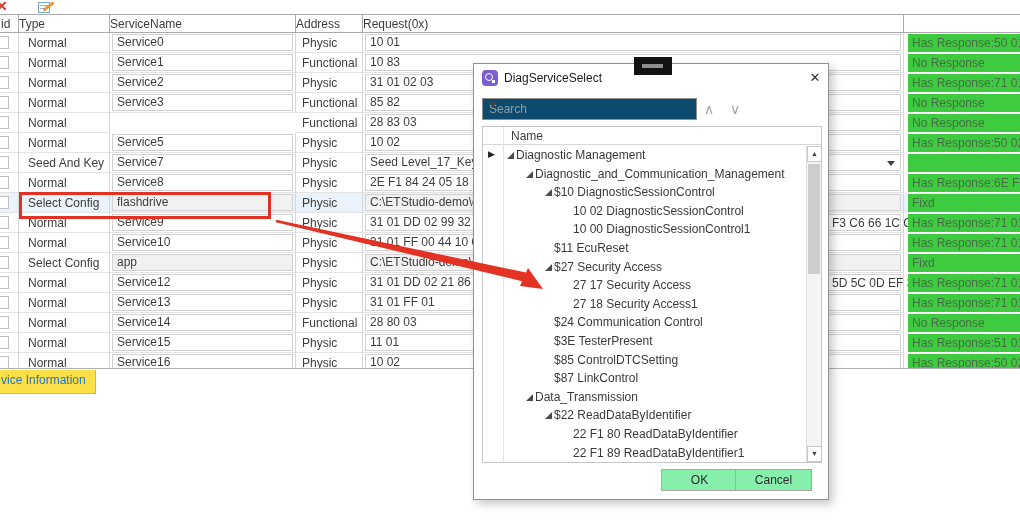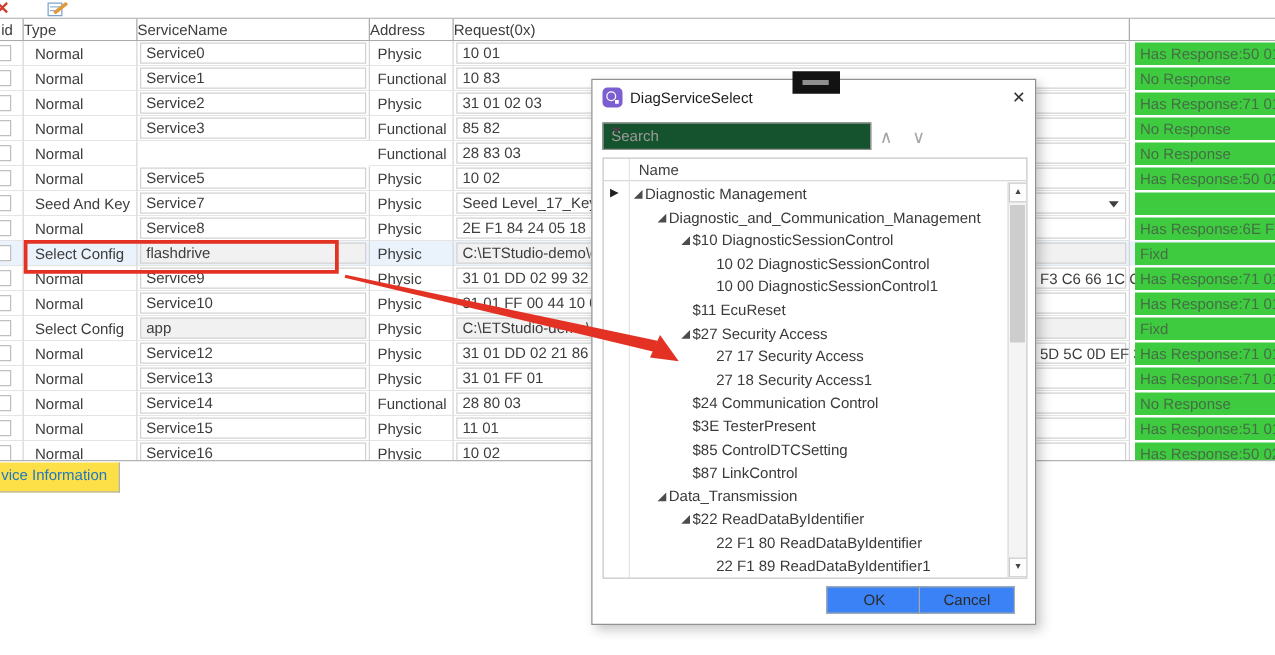--- a/index.html
+++ b/index.html
@@ -39,21 +39,21 @@
   #tab span{position:absolute;left:1px;top:3px;color:#1f76c4;white-space:nowrap}
 
   
   #dlg{position:absolute;left:473px;top:63px;width:356px;height:437px;background:#fff;border:1px solid #919191;
        box-shadow:4px 4px 9px rgba(0,0,0,.22);z-index:10}
   .dicon{position:absolute;left:8px;top:6px;width:16px;height:16px;border-radius:4px;background:#7b5fd0}
   .dicon i{position:absolute;left:3px;top:3px;width:8px;height:8px;border:1.5px solid #fff;border-radius:50%}
   .dicon b{position:absolute;right:3px;bottom:3px;width:3px;height:3px;background:#fff}
   .dtitle{position:absolute;left:30px;top:7px;color:#1c1c1c}
   .dclose{position:absolute;left:332px;top:5px;width:18px;height:18px;text-align:center;line-height:18px;font-size:13px;color:#333}
-  .srch{position:absolute;left:8px;top:34px;width:215px;height:22px;border:1px solid #8f8f8f;background:#14532d}
+  .srch{position:absolute;left:8px;top:34px;width:215px;height:22px;border:1px solid #8f8f8f;background:#0c4a6e}
   .srch span{position:absolute;left:6px;top:3px;color:#9b9b9b}
   .sarr{position:absolute;right:7px;top:9px;width:0;height:0;border-left:4px solid transparent;border-right:4px solid transparent;border-top:5px solid #424242}
   .chev{position:absolute;width:18px;text-align:center;top:36px;color:#a5a5a5;font-size:14px;line-height:18px}
   #chup{left:226px}#chdn{left:252px}
 
   .tpanel{position:absolute;left:8px;top:62px;width:340px;height:337px;border:1px solid #c6c6c6;overflow:hidden}
   .thead{position:absolute;left:0;top:0;right:0;height:18px;line-height:18px;border-bottom:1px solid #d8d8d8;background:#fff}
   .thead span{position:absolute;left:28px;top:0}
   .gutline{position:absolute;left:20px;top:0;bottom:0;width:1px;background:#e4e4e4}
   .rowptr{position:absolute;left:5px;top:22px;font-size:9px;color:#222}
@@ -62,21 +62,21 @@
   .exp{position:absolute;top:6px;width:0;height:0;border-left:7px solid transparent;border-bottom:7px solid #4c4c4c}
   .e0{left:24px}.e1{left:43px}.e2{left:62px}
   .t0{padding-left:33px}.t1{padding-left:52px}.t2{padding-left:71px}.t2t{padding-left:71px}.t3{padding-left:90px}
   .trow>span.tlbl{display:inline-block}
 
   .vsb{position:absolute;right:0;top:19px;width:15px;bottom:0;background:#f4f4f4;border-left:1px solid #dcdcdc}
   .sbtn{position:absolute;left:0;width:15px;height:16px;background:#fdfdfd;border:1px solid #c9c9c9;text-align:center;font-size:7px;line-height:14px;color:#444}
   .sbup{top:0}.sbdn{bottom:0}
   .sthumb{position:absolute;left:1px;top:18px;width:12px;height:110px;background:#cdcdcd}
 
-  .btn{position:absolute;top:405px;width:77px;height:22px;background:#3b82f6;border:1px solid #a9a9a9;text-align:center;line-height:20px;color:#2b2b2b}
+  .btn{position:absolute;top:405px;width:77px;height:22px;background:#86efac;border:1px solid #a9a9a9;text-align:center;line-height:20px;color:#2b2b2b}
   #okbtn{left:187px}#cancelbtn{left:261px}
 
   
   #notch{position:absolute;left:634px;top:57px;width:38px;height:18px;background:#121212;z-index:12}
   #notch i{position:absolute;left:8px;top:7px;width:21px;height:4px;background:#8f8f8f}
 
   
   #annrect{position:absolute;left:19px;top:192px;width:252px;height:27px;border:3px solid #e33224;z-index:20}
   #annsvg{position:absolute;left:0;top:0;width:1020px;height:524px;z-index:21;pointer-events:none}
 </style>

